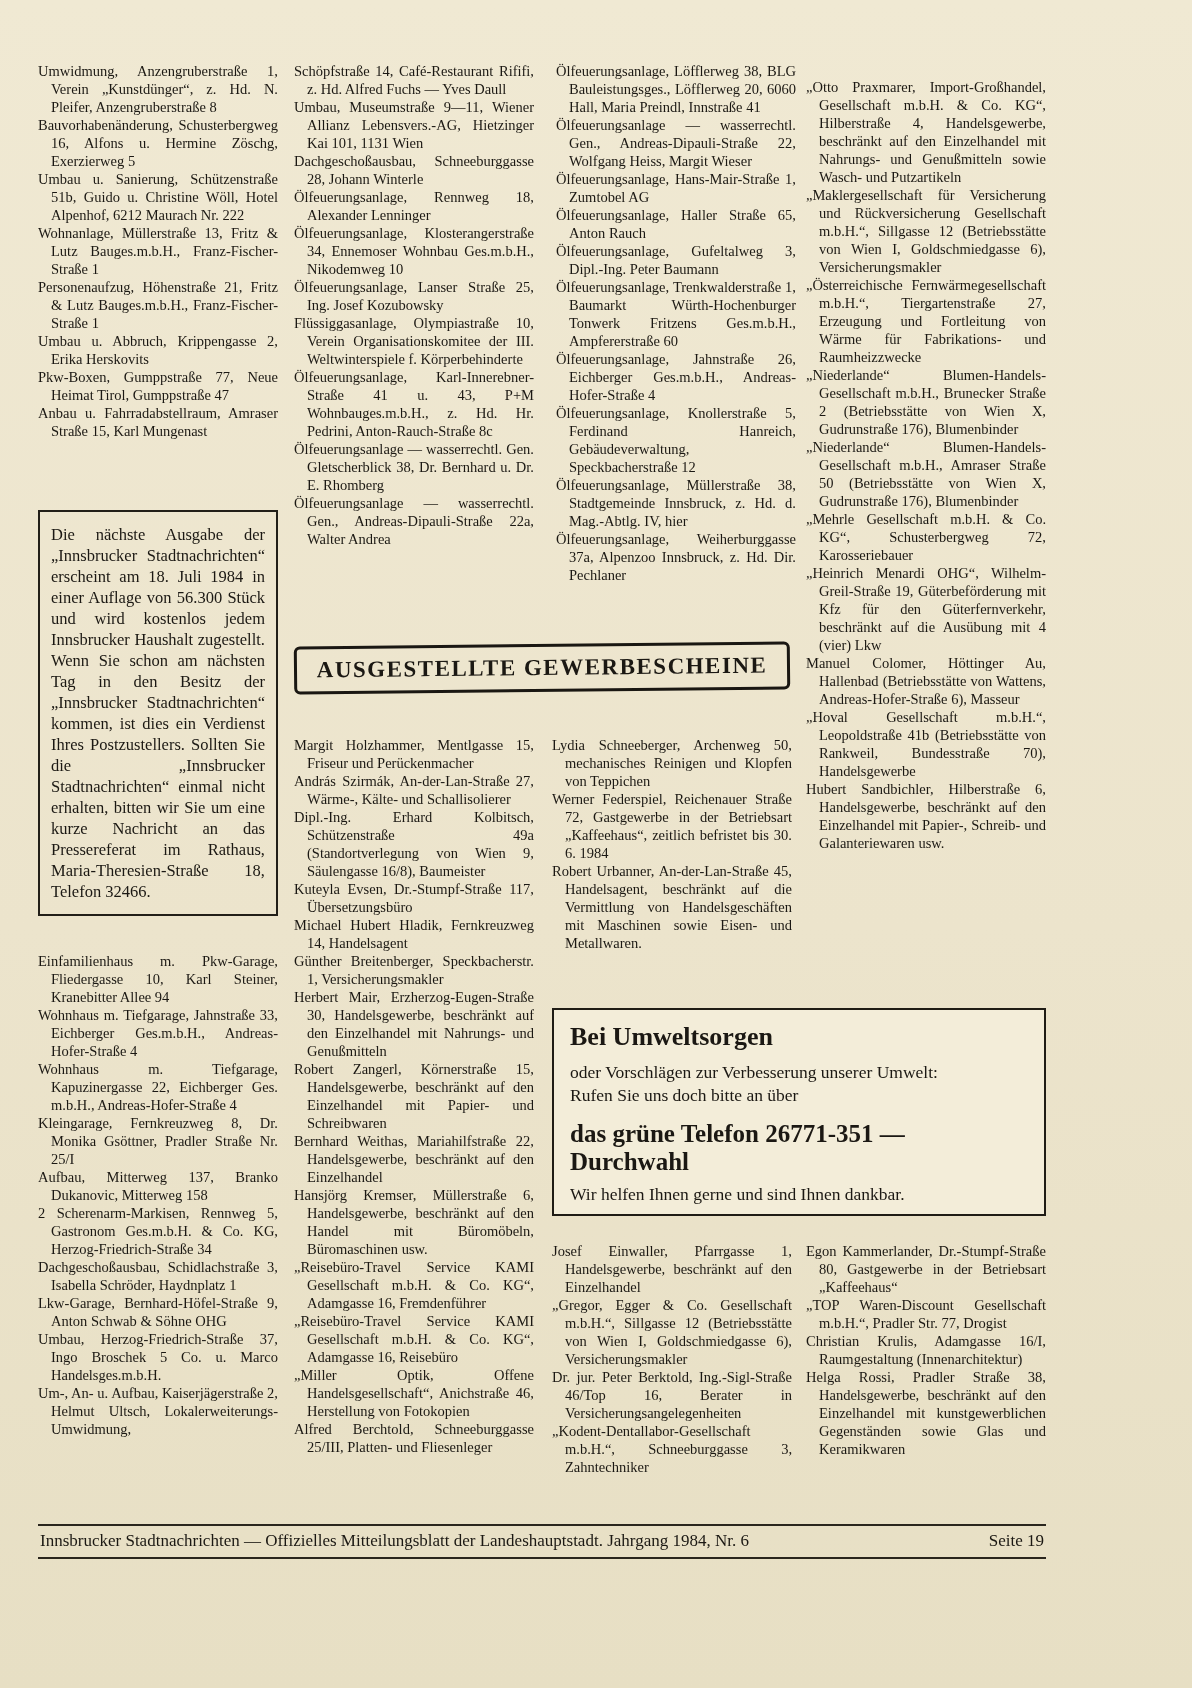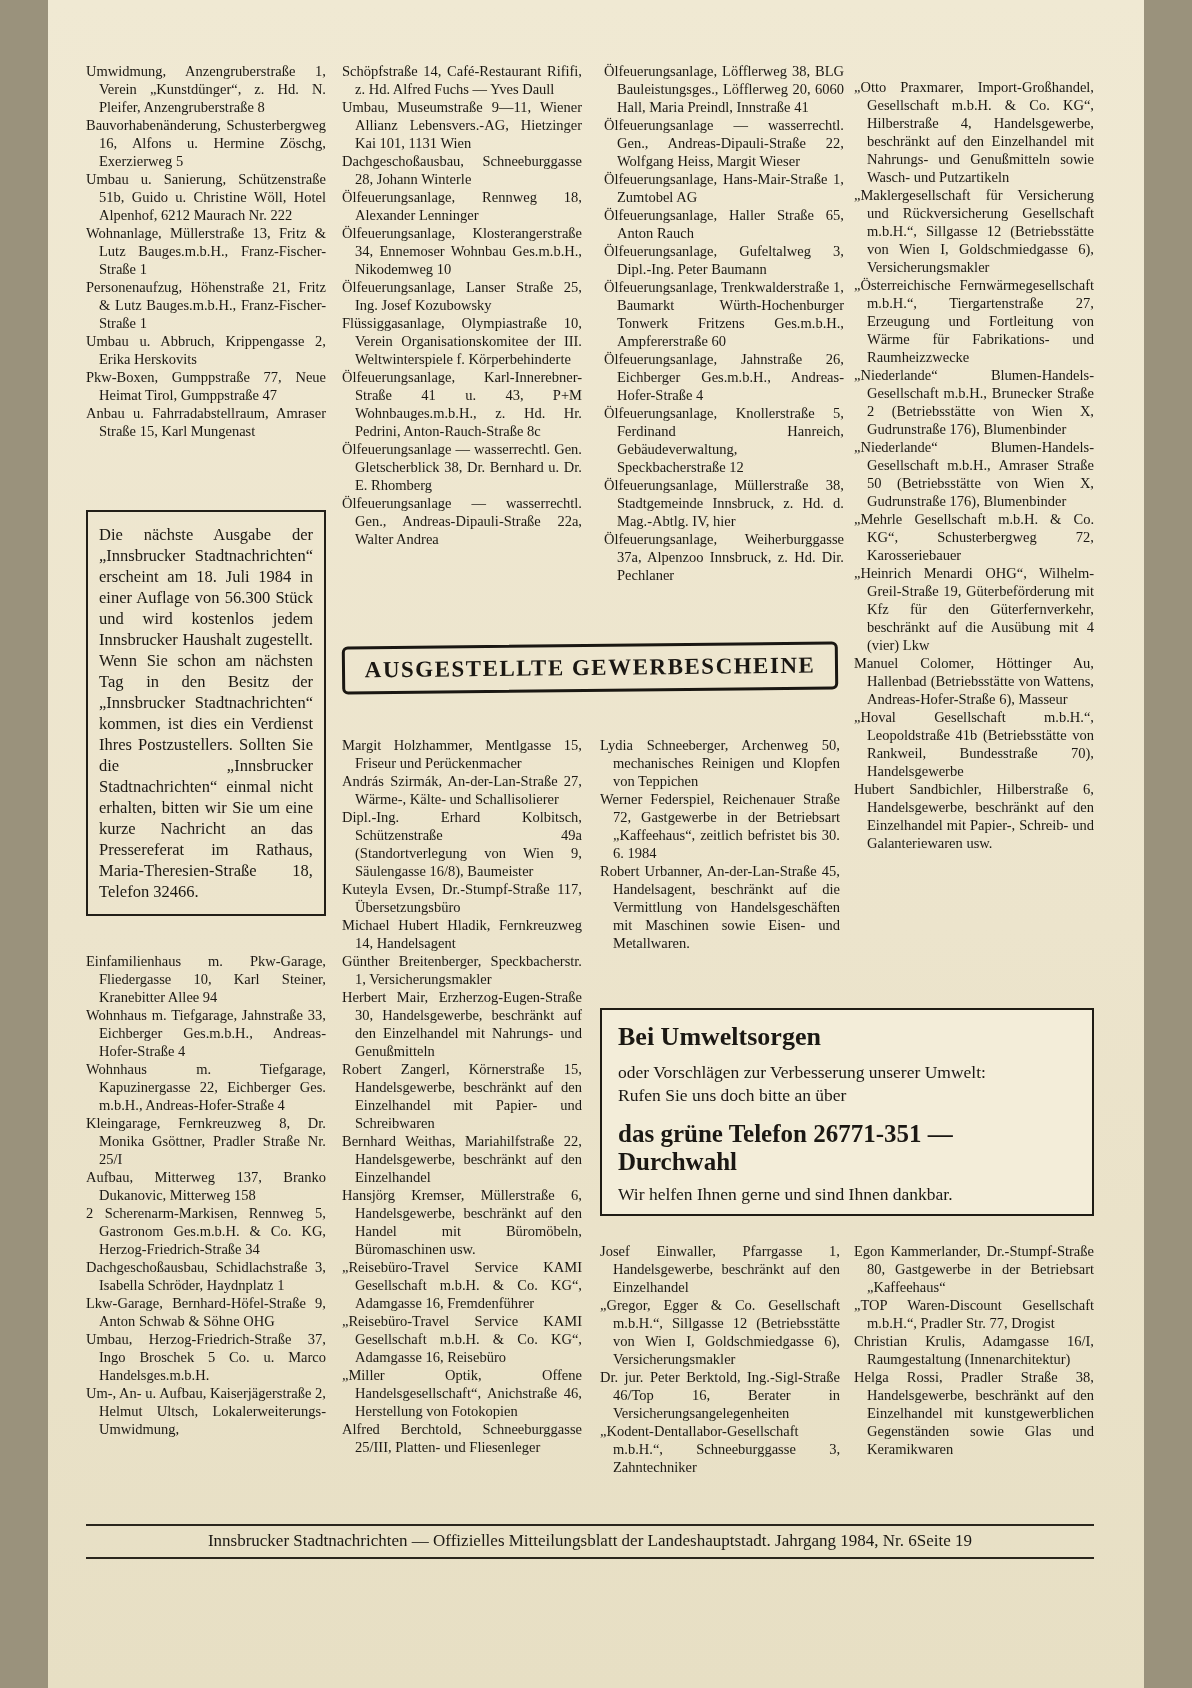--- a/index.html
+++ b/index.html
@@ -1,19 +1,19 @@
 <!DOCTYPE html>
 <html><head>
 <meta charset="utf-8">
 <style>
   * { margin:0; padding:0; box-sizing:border-box; }
   html,body { background:#9a927c; }
   .page {
     position:relative;
-    width:1096px; height:1688px;
+    width:1192px; height:1688px;
     margin:0 auto;
     background:linear-gradient(180deg,#f0e9d3 0%, #ece4cc 55%, #e7dfc4 100%);
     font-family:"Liberation Serif","DejaVu Serif",serif;
     color:#1b1813;
     overflow:hidden;
   }
   .colseg {
     position:absolute;
     width:240px;
     font-size:14.5px;
@@ -52,21 +52,21 @@
   }
   .umwelt-title { font-size:26px; font-weight:bold; margin:2px 0 9px; }
   .umwelt-line  { font-size:17.5px; line-height:23px; }
   .umwelt-phone { font-size:25px; font-weight:bold; margin:13px 0 7px; }
   .umwelt-sign  { text-align:right; font-size:17.5px; margin-top:9px; padding-right:6px; }
 
   .footer {
     position:absolute; left:38px; top:1524px; width:1008px;
     border-top:2px solid #2a261d;
     border-bottom:2px solid #2a261d;
-    display:flex; justify-content:center; align-items:center;
+    display:flex; justify-content:space-between; align-items:center;
     padding:5px 2px 6px;
     font-size:17px;
   }
 
   
   #col1-top    { left:38px;  top:62px;  max-height:444px; }
   #col2-top    { left:294px; top:62px;  max-height:576px; }
   #col3-top    { left:556px; top:62px;  max-height:576px; }
   #col4-top    { left:806px; top:78px;  max-height:1166px; }
   #col1-bottom { left:38px;  top:952px; max-height:566px; }

